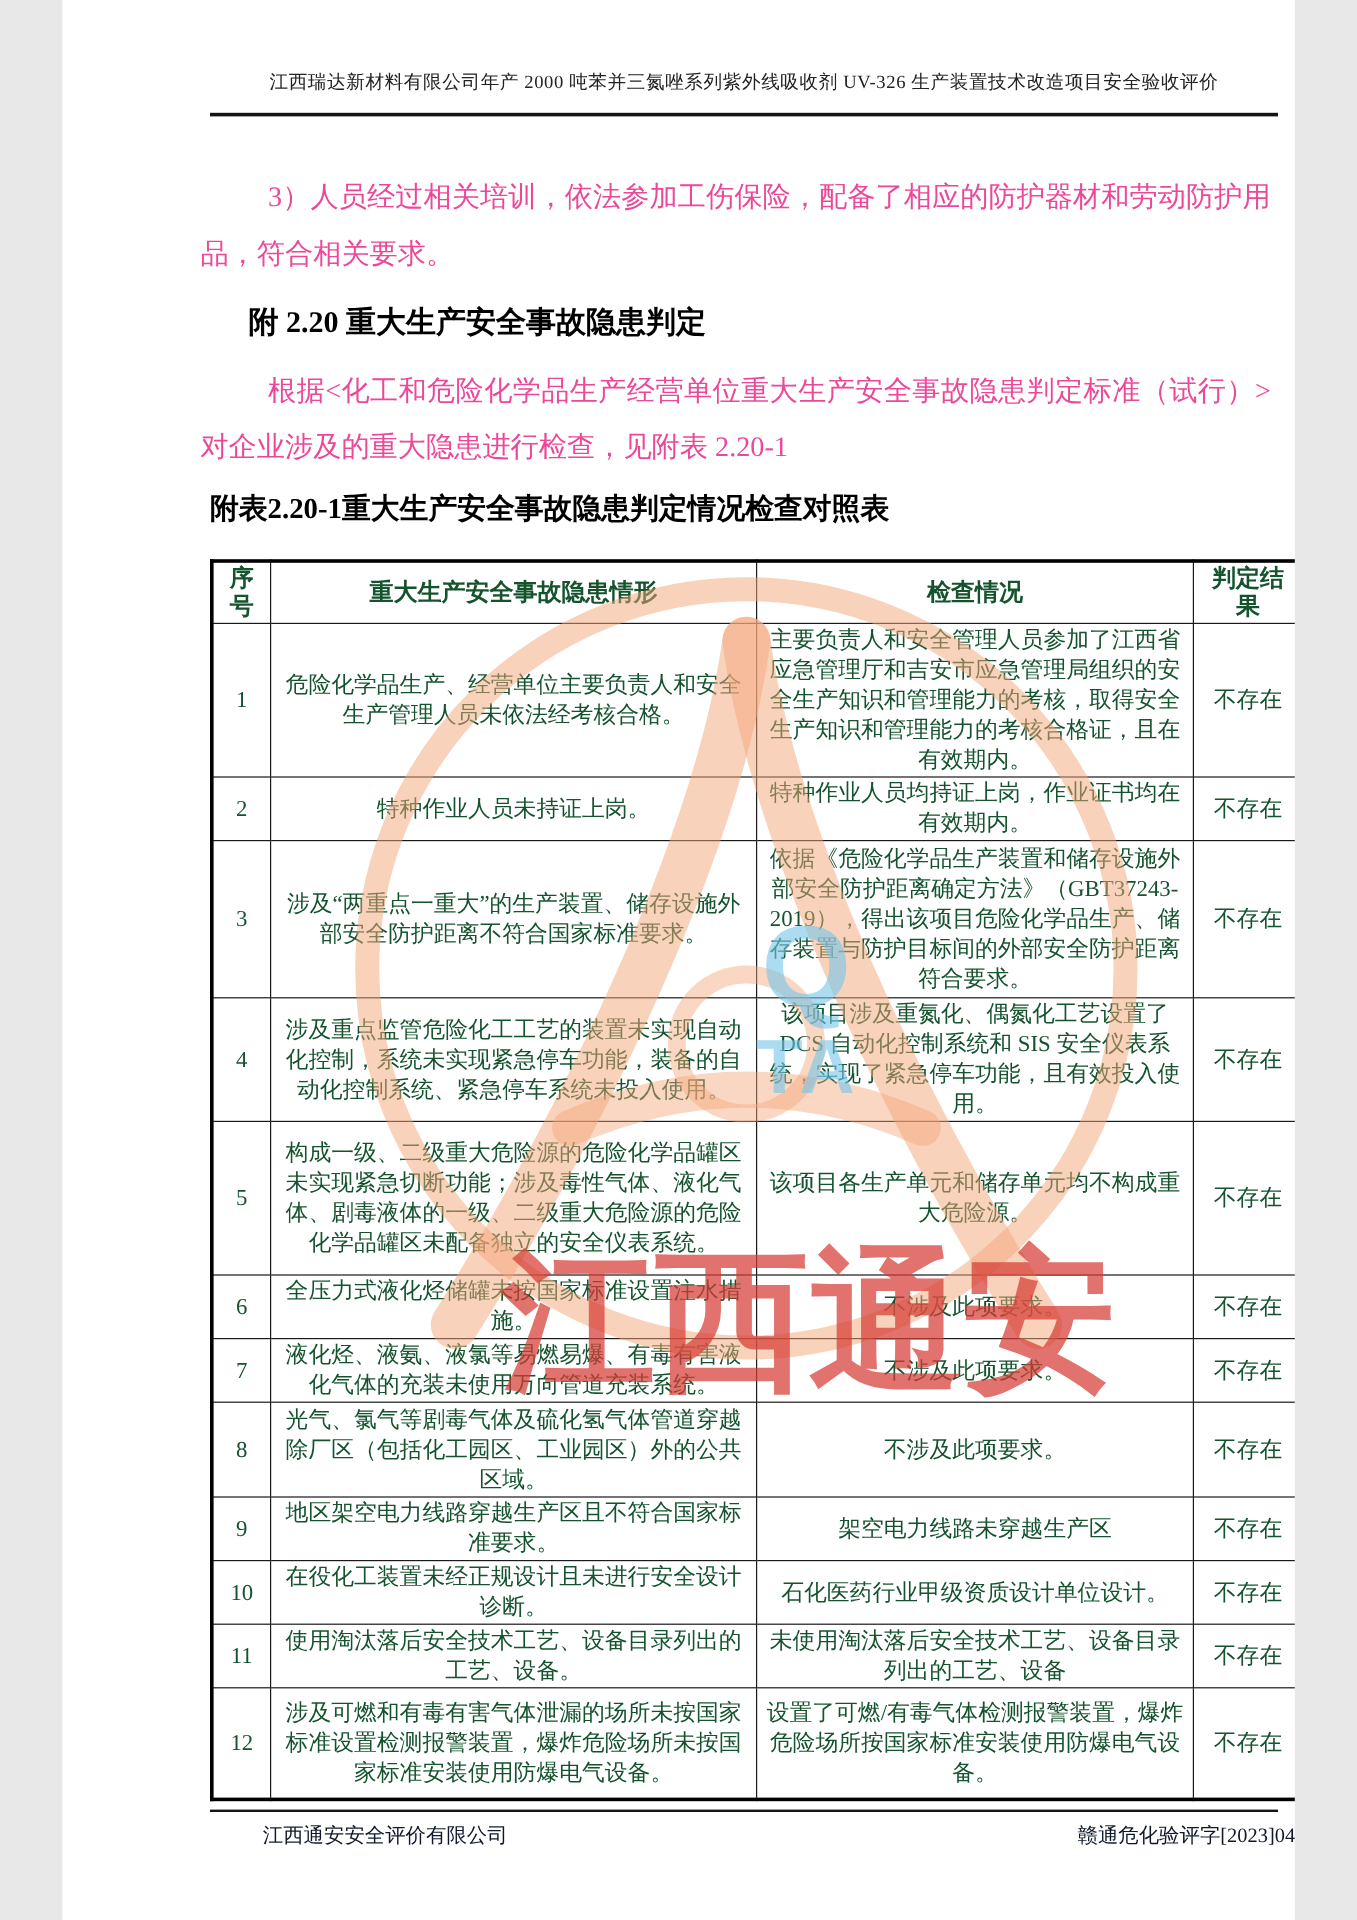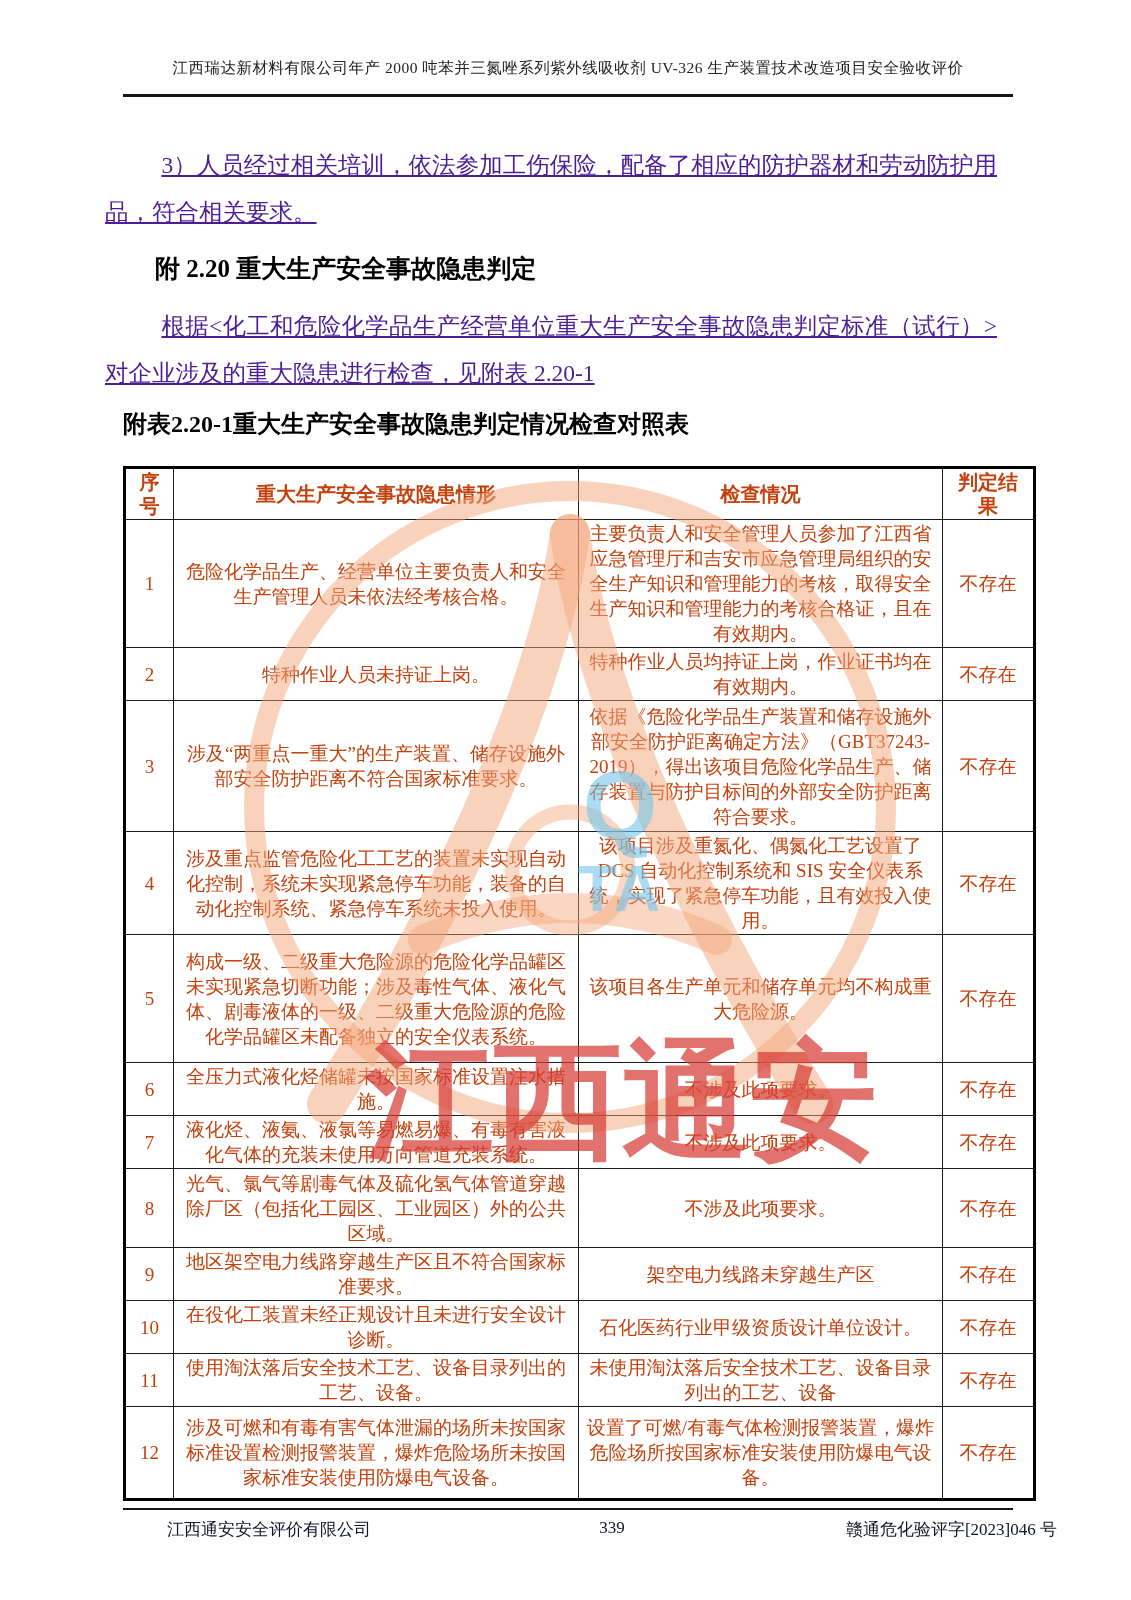--- a/index.html
+++ b/index.html
@@ -1,55 +1,54 @@
 <!DOCTYPE html>
 <html><head>
 <meta charset="utf-8">
 <style>
   html,body{margin:0;padding:0;background:#e8e8e8;}
   .page{
     position:relative;
-    width:1131px;height:1600px;
+    width:1027px;height:1600px;
     background:#ffffff;
     margin:0 auto;
     overflow:hidden;
     font-family:"Liberation Serif","DejaVu Serif",serif;
     color:#1a1a1a;
   }
   .abs{position:absolute;}
   
   .doc-header{
     left:123px;top:58px;width:890px;
     text-align:center;font-size:15.5px;letter-spacing:.5px;color:#222;
   }
   .header-rule{
     left:123px;top:94px;width:890px;height:3px;background:#151515;
   }
   
   .para{
-    left:105px;width:892px;
-    font-size:23.5px;line-height:47px;color:#4c1d95;
+    left:115px;width:892px;
+    font-size:23.5px;line-height:47px;color:#ec4899;
     text-align:justify;
-    text-decoration:underline;
   }
   .para-1{top:142px;text-indent:2.4em;}
   .section-heading{
     left:123px;top:252px;width:892px;
     font-size:25px;font-weight:bold;color:#000;margin-left:32px;
   }
   .para-2{top:303px;text-indent:2.4em;}
   .table-title{
     left:123px;top:408px;width:892px;
     text-align:left;font-size:24px;font-weight:bold;color:#000;
   }
   
   .tbl-wrap{left:123px;top:466px;width:912px;}
   table.hazard{
     border-collapse:collapse;table-layout:fixed;width:910px;
-    font-size:19px;color:#c2410c;
+    font-size:19px;color:#14532d;
   }
   table.hazard td,table.hazard th{
     border:1px solid #1a1a1a;
     padding:1px 6px;
     text-align:center;vertical-align:middle;
     line-height:25px;overflow:hidden;
   }
   table.hazard{border:3px solid #000;}
   table.hazard th{font-size:20px;font-weight:bold;line-height:24px;padding:1px 9px;}
   
@@ -180,21 +179,20 @@
         <td>设置了可燃/有毒气体检测报警装置，爆炸危险场所按国家标准安装使用防爆电气设备。</td>
         <td>不存在</td>
       </tr>
     </tbody>
       </table>
   </div>
 
   <div class="abs footer-rule"></div>
   <div class="abs footer-text">
     <span class="fl">江西通安安全评价有限公司</span>
-    <span class="fc">339</span>
     <span class="fr">赣通危化验评字[2023]046 号</span>
   </div>
 
   <svg class="abs wm" style="left:225px;top:462px;" width="690" height="690" viewBox="0 0 690 690">
     <circle cx="345" cy="345" r="316" fill="none" stroke="rgba(243,166,122,0.50)" stroke-width="20"></circle>
     <path d="M345 72 C 322 240 210 470 102 642" fill="none" stroke="rgba(243,166,122,0.50)" stroke-width="40" stroke-linecap="round"></path>
     <path d="M345 72 C 368 240 480 470 588 642" fill="none" stroke="rgba(243,166,122,0.50)" stroke-width="40" stroke-linecap="round"></path>
     <path d="M198 478 Q 345 414 492 478" fill="none" stroke="rgba(243,166,122,0.45)" stroke-width="30" stroke-linecap="round"></path>
     <circle cx="345" cy="408" r="58" fill="none" stroke="rgba(243,166,122,0.45)" stroke-width="15"></circle>
   </svg>

